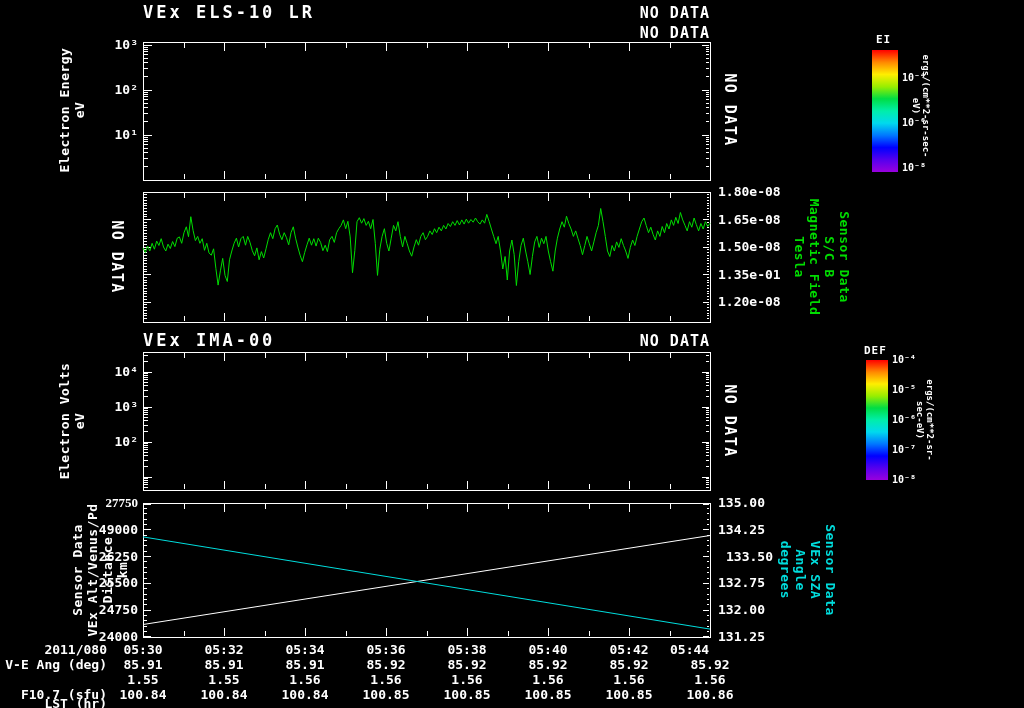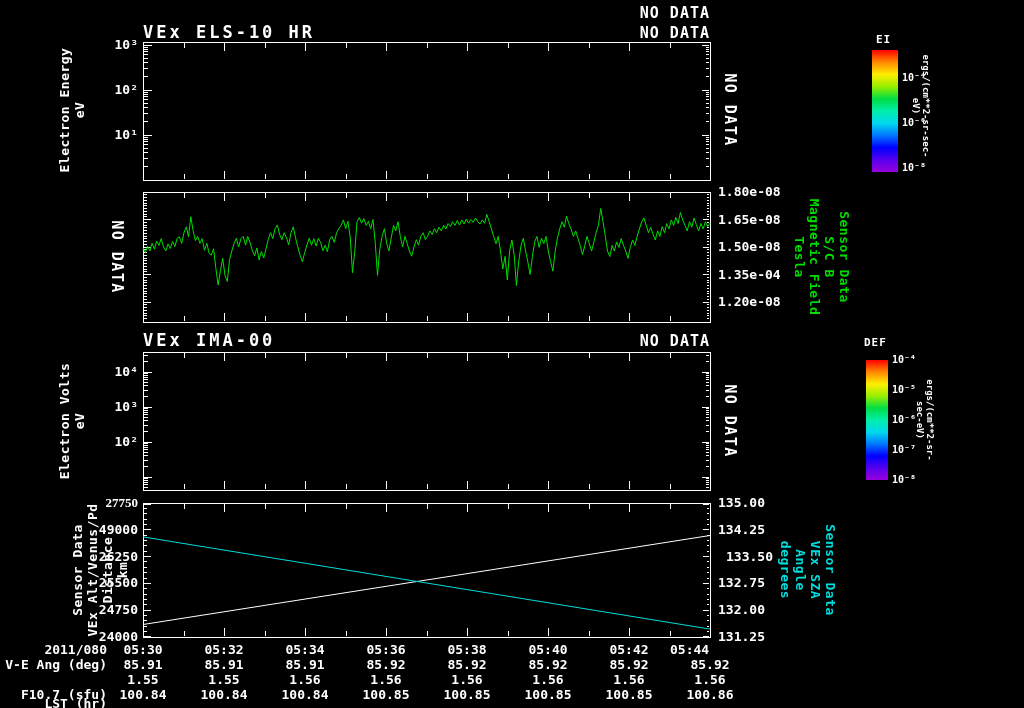--- a/index.html
+++ b/index.html
@@ -598,21 +598,21 @@
       <line x1="884.5" y1="470.96910013008056" x2="887" y2="470.96910013008056" stroke="#ffffff" stroke-width="1" shape-rendering="crispEdges"></line>
       <line x1="884.5" y1="465.6863623584101" x2="887" y2="465.6863623584101" stroke="#ffffff" stroke-width="1" shape-rendering="crispEdges"></line>
       <line x1="884.5" y1="461.9382002601611" x2="887" y2="461.9382002601611" stroke="#ffffff" stroke-width="1" shape-rendering="crispEdges"></line>
       <line x1="884.5" y1="459.03089986991944" x2="887" y2="459.03089986991944" stroke="#ffffff" stroke-width="1" shape-rendering="crispEdges"></line>
       <line x1="884.5" y1="456.6554624884907" x2="887" y2="456.6554624884907" stroke="#ffffff" stroke-width="1" shape-rendering="crispEdges"></line>
       <line x1="884.5" y1="454.6470587995723" x2="887" y2="454.6470587995723" stroke="#ffffff" stroke-width="1" shape-rendering="crispEdges"></line>
       <line x1="884.5" y1="452.9073003902417" x2="887" y2="452.9073003902417" stroke="#ffffff" stroke-width="1" shape-rendering="crispEdges"></line>
       <line x1="884.5" y1="451.37272471682024" x2="887" y2="451.37272471682024" stroke="#ffffff" stroke-width="1" shape-rendering="crispEdges"></line>
     </svg>
 
-  <div class="lbl title" style="left:143px;top:23px;">VEx ELS-10 HR</div>
+  <div class="lbl title" style="left:143px;top:3px;">VEx ELS-10 LR</div>
   <div class="lbl status" style="right:314px;top:5px;">NO DATA</div>
   <div class="lbl status" style="right:314px;top:25px;">NO DATA</div>
 
   <div class="rot ccw" style="left:72px;top:110px;">
     <div>Electron Energy</div>
     <div>eV</div>
   </div>
   <div class="rot cw nodata-rot" style="left:729px;top:110px;">NO DATA</div>
 
   <div class="rot cw nodata-rot" style="left:116px;top:257px;">NO DATA</div>
@@ -641,36 +641,36 @@
     <div>Sensor Data</div>
     <div>VEx SZA</div>
     <div>Angle</div>
     <div>degrees</div>
   </div>
 
   <div class="lbl cbar-title" style="left:876px;top:33px;">EI</div>
   <div class="cbar" id="cbar-ei" style="left: 872px; top: 50px; width: 26px; height: 122px; background: linear-gradient(rgb(255, 0, 0), rgb(255, 136, 0), rgb(255, 238, 0), rgb(153, 238, 0), rgb(0, 221, 68), rgb(0, 238, 170), rgb(0, 217, 238), rgb(0, 119, 255), rgb(0, 0, 255), rgb(85, 0, 238), rgb(153, 0, 221));"></div>
   <div class="rot cw cbar-unit" style="left:921px;top:106px;">ergs/(cm**2-sr-sec-eV)</div>
 
-  <div class="lbl cbar-title" style="left:864px;top:336px;">DEF</div>
+  <div class="lbl cbar-title" style="left:864px;top:344px;">DEF</div>
   <div class="cbar" id="cbar-def" style="left: 866px; top: 360px; width: 22px; height: 120px; background: linear-gradient(rgb(255, 0, 0), rgb(255, 136, 0), rgb(255, 238, 0), rgb(153, 238, 0), rgb(0, 221, 68), rgb(0, 238, 170), rgb(0, 217, 238), rgb(0, 119, 255), rgb(0, 0, 255), rgb(85, 0, 238), rgb(153, 0, 221));"></div>
   <div class="rot cw cbar-unit" style="left:925px;top:420px;">ergs/(cm**2-sr-sec-eV)</div>
 
   <div class="lbl rt" style="left:0px;top:643px;width:107px;">2011/080</div>
   <div class="lbl rt" style="left:0px;top:658px;width:107px;">V-E Ang (deg)</div>
   <div class="lbl rt" style="left:0px;top:673px;width:107px;margin-top:24px;">LST (hr)</div>
   <div class="lbl rt" style="left:0px;top:688px;width:107px;">F10.7 (sfu)</div>
 
 <div class="lbl" style="left: 82px; top: 38px; width: 56px; text-align: right;">10³</div>
     <div class="lbl" style="left: 82px; top: 83px; width: 56px; text-align: right;">10²</div>
     <div class="lbl" style="left: 82px; top: 128px; width: 56px; text-align: right;">10¹</div>
     <div class="lbl" style="left: 718px; top: 185px;">1.80e-08</div>
     <div class="lbl" style="left: 718px; top: 212.5px;">1.65e-08</div>
     <div class="lbl" style="left: 718px; top: 240px;">1.50e-08</div>
-    <div class="lbl" style="left: 718px; top: 267.5px;">1.35e-04</div>
+    <div class="lbl" style="left: 718px; top: 267.5px;">1.35e-01</div>
     <div class="lbl" style="left: 718px; top: 295px;">1.20e-08</div>
     <div class="lbl" style="left: 82px; top: 365px; width: 56px; text-align: right;">10⁴</div>
     <div class="lbl" style="left: 82px; top: 400px; width: 56px; text-align: right;">10³</div>
     <div class="lbl" style="left: 82px; top: 435px; width: 56px; text-align: right;">10²</div>
     <div class="lbl" style="left: 82px; top: 496px; width: 56px; text-align: right; font-family: Liberation Serif, serif;">27750</div>
     <div class="lbl" style="left: 82px; top: 522.8px; width: 56px; text-align: right;">49000</div>
     <div class="lbl" style="left: 82px; top: 549.6px; width: 56px; text-align: right;">26250</div>
     <div class="lbl" style="left: 82px; top: 576.4px; width: 56px; text-align: right;">25500</div>
     <div class="lbl" style="left: 82px; top: 603.2px; width: 56px; text-align: right;">24750</div>
     <div class="lbl" style="left: 82px; top: 630px; width: 56px; text-align: right;">24000</div>

